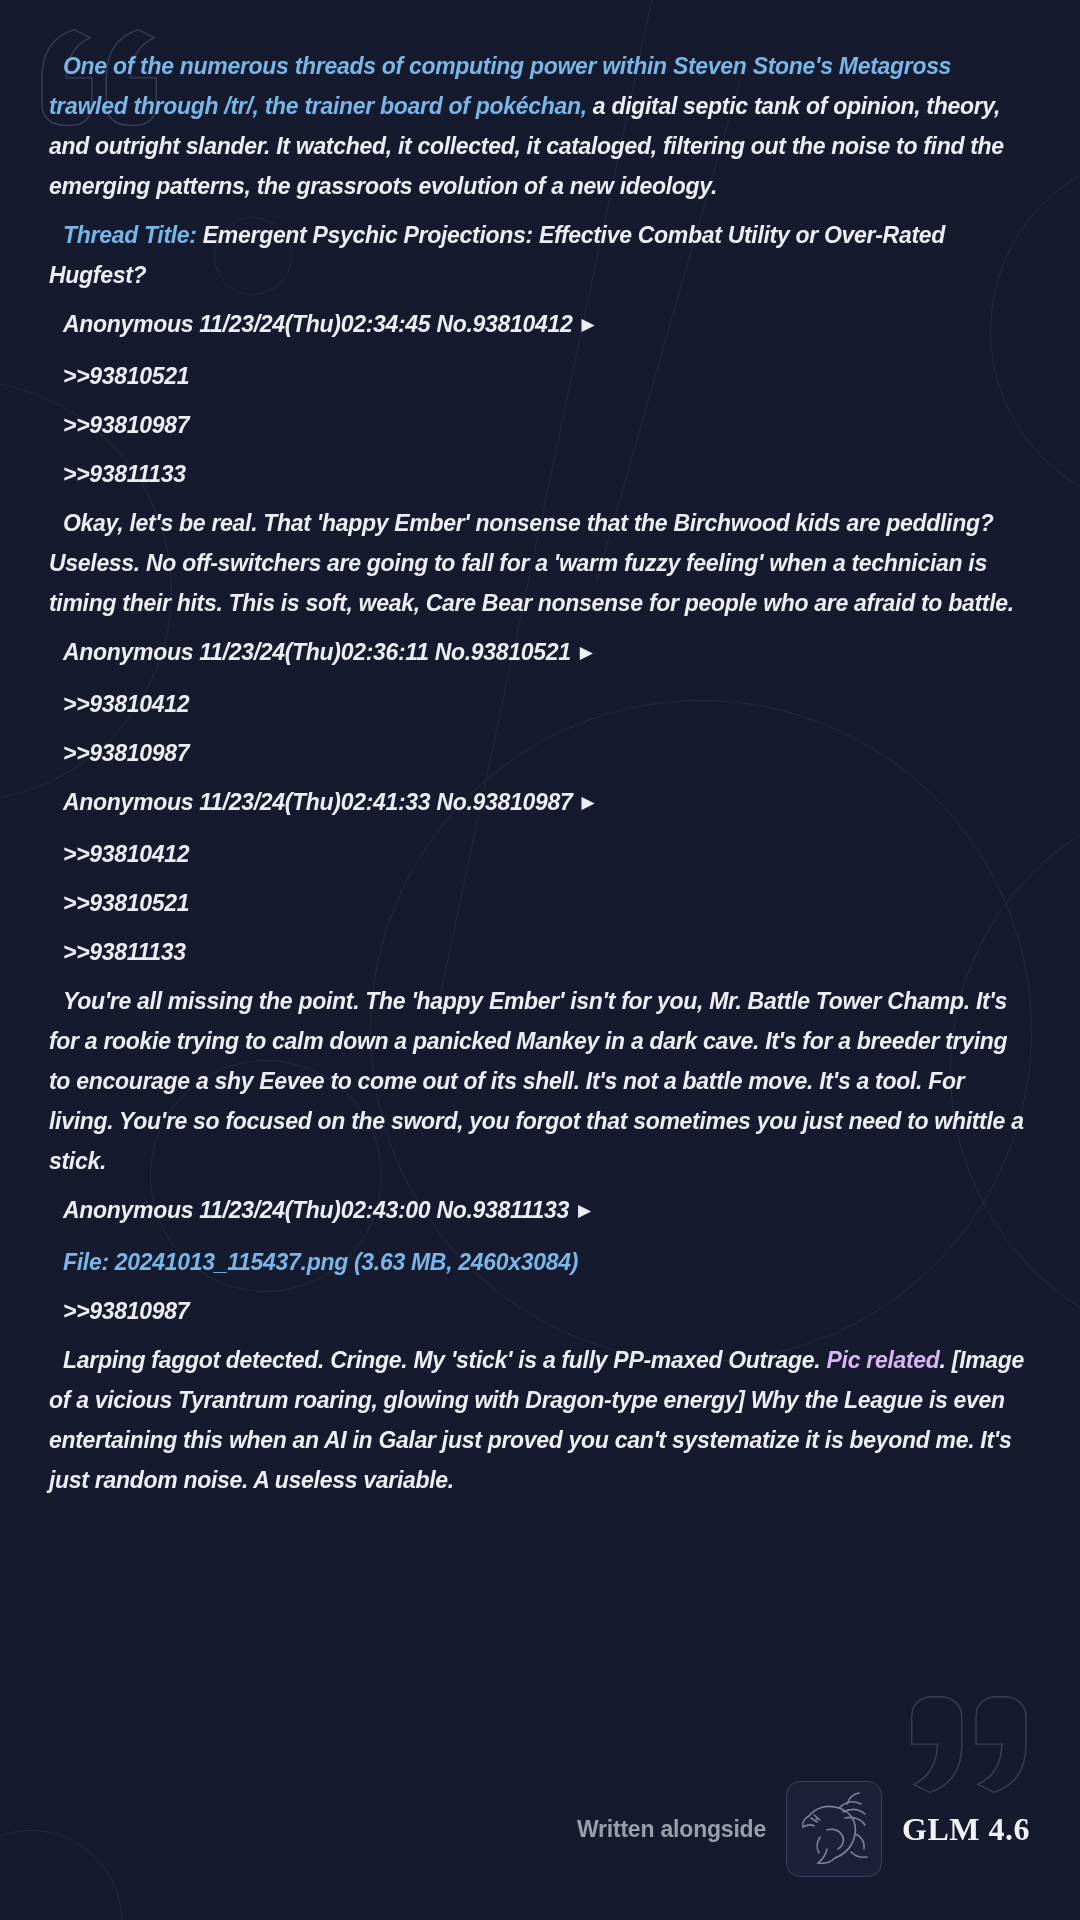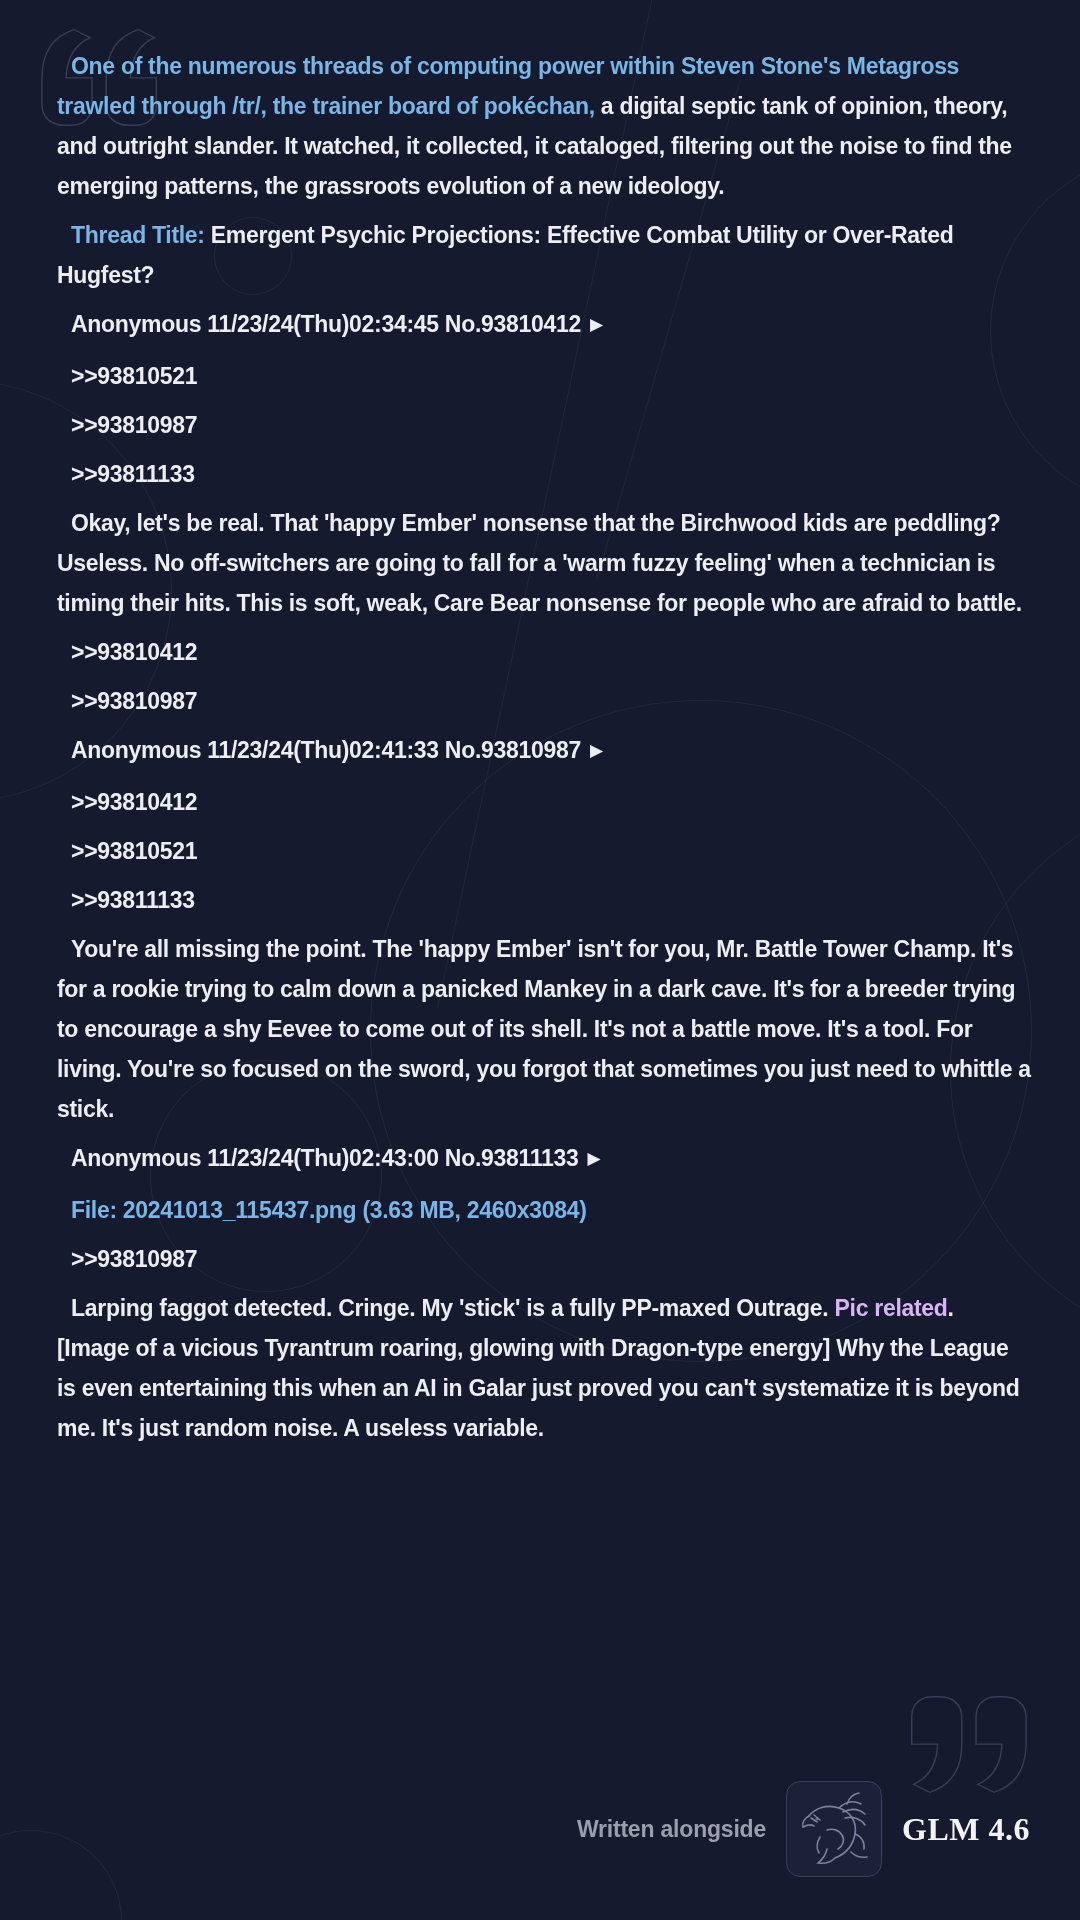--- a/index.html
+++ b/index.html
@@ -12,21 +12,21 @@
   
   .deco{position:absolute;z-index:0;pointer-events:none;}
   .circle{border:1px solid rgba(150,165,210,0.10);border-radius:50%;}
   .dline{width:1px;background:rgba(150,165,210,0.09);}
   .quote-svg path{fill:none;stroke:rgba(150,165,210,0.26);stroke-width:1.6;}
   
   .content{position:relative;z-index:1;padding:46px 49px 0 49px;}
   .para{
     font-size:23px;line-height:40px;font-weight:700;
     letter-spacing:-0.3px;color:#edeef3;
-    margin:0 0 9px 8px;text-indent:14px;
+    margin:0 0 9px 0;text-indent:14px;font-style:italic;
   }
   .blue{color:#78b6e8;}
   .purple{color:#d9b6f3;}
   .arrow{font-size:17px;margin-left:9px;position:relative;top:-2px;color:#edeef3;}
   
   .footer{
     position:absolute;z-index:1;right:50px;top:1781px;
     display:flex;align-items:center;gap:20px;
   }
   .caption{font-size:23px;font-weight:700;color:#9b9eac;letter-spacing:-0.2px;}
@@ -71,20 +71,21 @@
   <p class="para"><span class="blue">One of the numerous threads of computing power within Steven Stone's Metagross trawled through /tr/, the trainer board of pokéchan,</span> <span>a digital septic tank of opinion, theory, and outright slander. It watched, it collected, it cataloged, filtering out the noise to find the emerging patterns, the grassroots evolution of a new ideology.</span></p>
 
   <p class="para"><span class="blue">Thread Title:</span> <span>Emergent Psychic Projections: Effective Combat Utility or Over-Rated Hugfest?</span></p>
 
   <p class="para"><span>Anonymous 11/23/24(Thu)02:34:45 No.93810412</span><span class="arrow">▶</span></p>
   <p class="para">&gt;&gt;93810521</p>
   <p class="para">&gt;&gt;93810987</p>
   <p class="para">&gt;&gt;93811133</p>
   <p class="para">Okay, let's be real. That 'happy Ember' nonsense that the Birchwood kids are peddling? Useless. No off-switchers are going to fall for a 'warm fuzzy feeling' when a technician is timing their hits. This is soft, weak, Care Bear nonsense for people who are afraid to battle.</p>
 
+  <p class="para"><span>Anonymous 11/23/24(Thu)02:36:11 No.93810521</span><span class="arrow">▶</span></p>
   <p class="para">&gt;&gt;93810412</p>
   <p class="para">&gt;&gt;93810987</p>
 
   <p class="para"><span>Anonymous 11/23/24(Thu)02:41:33 No.93810987</span><span class="arrow">▶</span></p>
   <p class="para">&gt;&gt;93810412</p>
   <p class="para">&gt;&gt;93810521</p>
   <p class="para">&gt;&gt;93811133</p>
   <p class="para">You're all missing the point. The 'happy Ember' isn't for you, Mr. Battle Tower Champ. It's for a rookie trying to calm down a panicked Mankey in a dark cave. It's for a breeder trying to encourage a shy Eevee to come out of its shell. It's not a battle move. It's a tool. For living. You're so focused on the sword, you forgot that sometimes you just need to whittle a stick.</p>
 
   <p class="para"><span>Anonymous 11/23/24(Thu)02:43:00 No.93811133</span><span class="arrow">▶</span></p>

